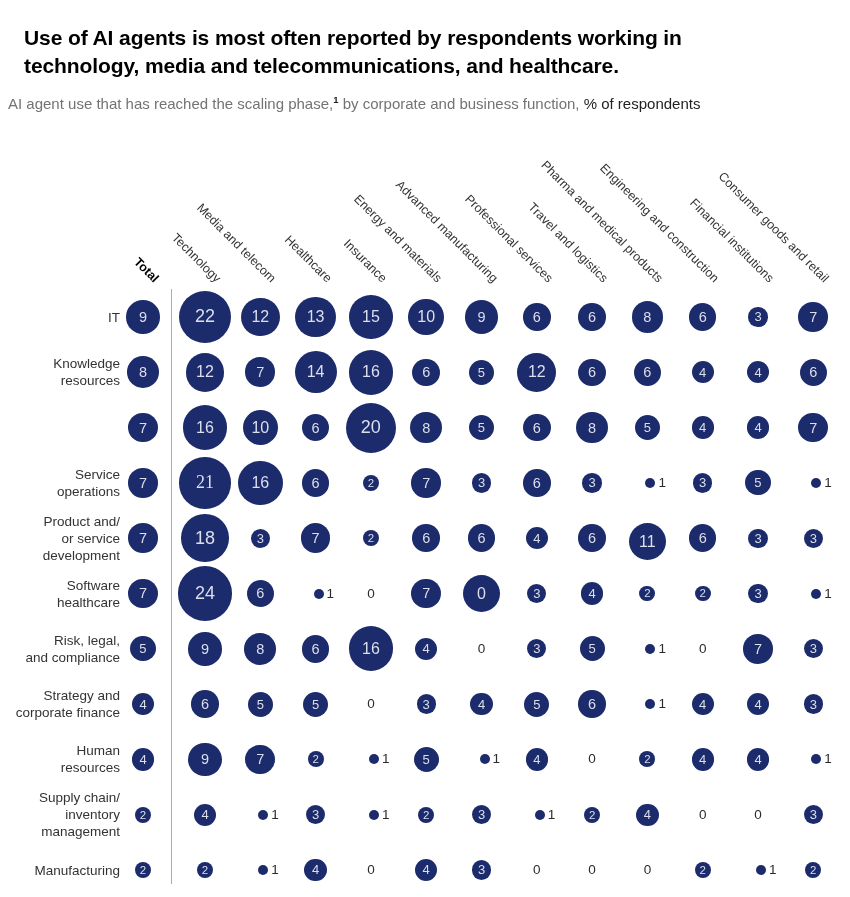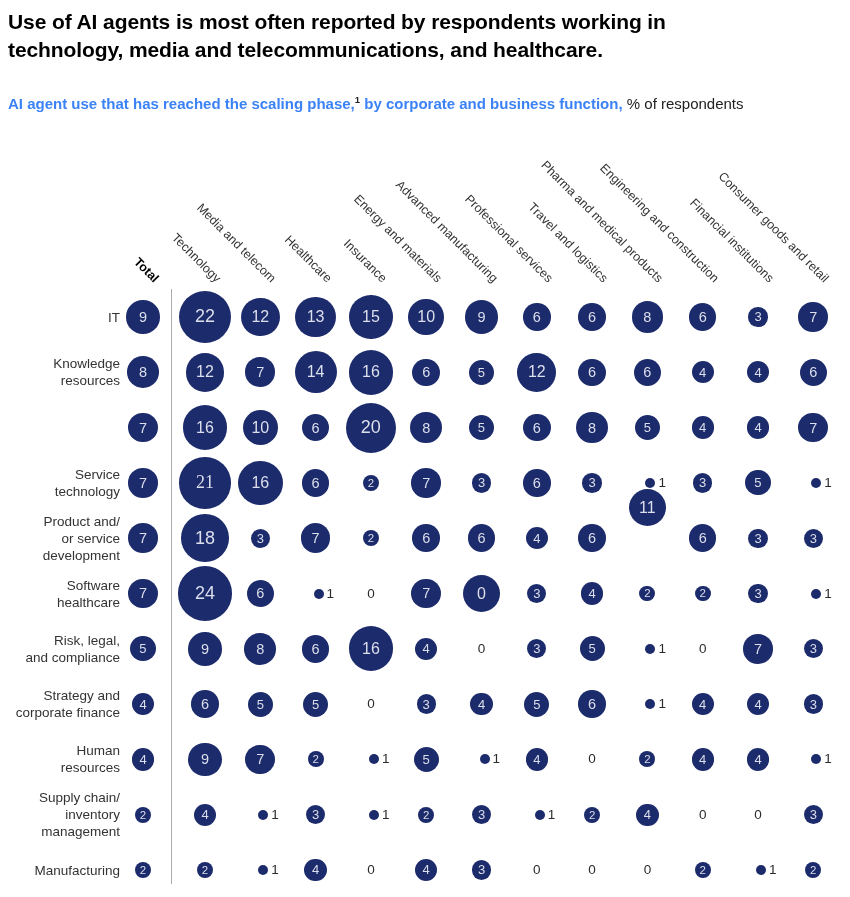--- a/index.html
+++ b/index.html
@@ -1,29 +1,29 @@
 <!DOCTYPE html>
 <html style="--c-bubble: #1c2b6b; --c-num: #dcdfec; --c-zero: #2b2b2b; --c-rowlabel: #333333; --c-collabel: #333333; --c-title: #000000; --c-sep: #ababab;"><head>
 <meta charset="utf-8">
 <style>
   html,body{margin:0;padding:0;background:#fff;}
   .page{
     position:relative;width:850px;height:897px;overflow:hidden;background:#fff;
     font-family:"Liberation Sans",sans-serif;
   }
   .title{
-    position:absolute;left:8px;top:8px;width:820px;margin:0;
+    position:absolute;left:8px;top:8px;width:820px;margin:16px;
     font-size:21px;font-weight:700;line-height:1.32;color:var(--c-title,#000);
     white-space:pre-line;letter-spacing:-0.1px;
   }
   .subtitle{
     position:absolute;left:8px;top:94px;width:838px;margin:0;
     font-size:15px;color:#222;line-height:1.3;
   }
-  .subtitle .b{font-weight:700;color:#3b82f6;}
+  .subtitle .b{font-weight:400;color:#737373;}
   .subtitle sup{font-size:9.5px;font-weight:700;}
   .chart{position:absolute;left:0;top:0;width:850px;height:897px;}
   .col-header{
     position:absolute;height:16px;line-height:16px;text-align:right;
     font-size:12.5px;color:var(--c-collabel,#333);white-space:nowrap;
     transform-origin:100% 100%;transform:rotate(45deg);
   }
   .col-header.bold{font-weight:700;color:#000;}
   .row-label{
     position:absolute;left:0;width:120px;text-align:right;
@@ -60,21 +60,21 @@
       <div class="col-header" style="left: 380.1px; top: 270px; width: 220px;">Travel and logistics</div>
       <div class="col-header" style="left: 435.4px; top: 270px; width: 220px;">Pharma and medical products</div>
       <div class="col-header" style="left: 490.7px; top: 270px; width: 220px;">Engineering and construction</div>
       <div class="col-header" style="left: 546px; top: 270px; width: 220px;">Financial institutions</div>
       <div class="col-header" style="left: 601.3px; top: 270px; width: 220px;">Consumer goods and retail</div>
       <div class="separator" style="left: 171px; top: 289px; height: 595px;"></div>
       <div class="row-label" style="top: 308.5px; height: 17px;">IT</div>
       <div class="row-label" style="top: 355.3px; height: 34px;">Knowledge
 resources</div>
       <div class="row-label" style="top: 465.9px; height: 34px;">Service
-technology</div>
+operations</div>
       <div class="row-label" style="top: 512.7px; height: 51px;">Product and/
 or service
 development</div>
       <div class="row-label" style="top: 576.5px; height: 34px;">Software
 healthcare</div>
       <div class="row-label" style="top: 631.8px; height: 34px;">Risk, legal,
 and compliance</div>
       <div class="row-label" style="top: 742.4px; height: 34px;">Human
 resources</div>
       <div class="row-label" style="top: 687.1px; height: 34px;">Strategy and
@@ -139,21 +139,21 @@
       <div class="one-label" style="left: 824.3px; top: 475.9px;">1</div>
       <div class="bubble" style="left: 128.184px; top: 523.384px; width: 29.6324px; height: 29.6324px; font-size: 14.5px;">7</div>
       <div class="bubble" style="left: 181.241px; top: 514.441px; width: 47.5176px; height: 47.5176px; font-size: 18px;">18</div>
       <div class="bubble" style="left: 250.601px; top: 528.501px; width: 19.399px; height: 19.399px; font-size: 13px;">3</div>
       <div class="bubble" style="left: 300.784px; top: 523.384px; width: 29.6324px; height: 29.6324px; font-size: 14.5px;">7</div>
       <div class="bubble" style="left: 362.98px; top: 530.28px; width: 15.8392px; height: 15.8392px; font-size: 11.5px;">2</div>
       <div class="bubble" style="left: 412.483px; top: 524.483px; width: 27.4343px; height: 27.4343px; font-size: 14.5px;">6</div>
       <div class="bubble" style="left: 467.783px; top: 524.483px; width: 27.4343px; height: 27.4343px; font-size: 14.5px;">6</div>
       <div class="bubble" style="left: 525.6px; top: 527px; width: 22.4px; height: 22.4px; font-size: 13px;">4</div>
       <div class="bubble" style="left: 578.383px; top: 524.483px; width: 27.4343px; height: 27.4343px; font-size: 14.5px;">6</div>
-      <div class="bubble" style="left: 628.827px; top: 489px; width: 37.1462px; height: 37.1462px; font-size: 16px;">11</div>
+      <div class="bubble" style="left: 628.827px; top: 523px; width: 37.1462px; height: 37.1462px; font-size: 16px;">11</div>
       <div class="bubble" style="left: 688.983px; top: 524.483px; width: 27.4343px; height: 27.4343px; font-size: 14.5px;">6</div>
       <div class="bubble" style="left: 748.301px; top: 528.501px; width: 19.399px; height: 19.399px; font-size: 13px;">3</div>
       <div class="bubble" style="left: 803.601px; top: 528.501px; width: 19.399px; height: 19.399px; font-size: 13px;">3</div>
       <div class="bubble" style="left: 128.184px; top: 578.684px; width: 29.6324px; height: 29.6324px; font-size: 14.5px;">7</div>
       <div class="bubble" style="left: 177.566px; top: 566.066px; width: 54.8686px; height: 54.8686px; font-size: 18px;">24</div>
       <div class="bubble" style="left: 246.583px; top: 579.783px; width: 27.4343px; height: 27.4343px; font-size: 14.5px;">6</div>
       <div class="one-dot" style="left: 313.6px; top: 588.5px; width: 10px; height: 10px;"></div>
       <div class="one-label" style="left: 326.6px; top: 586.5px;">1</div>
       <div class="zero-label" style="left: 358.9px; top: 586.5px; width: 24px; text-align: center;">0</div>
       <div class="bubble" style="left: 411.384px; top: 578.684px; width: 29.6324px; height: 29.6324px; font-size: 14.5px;">7</div>

